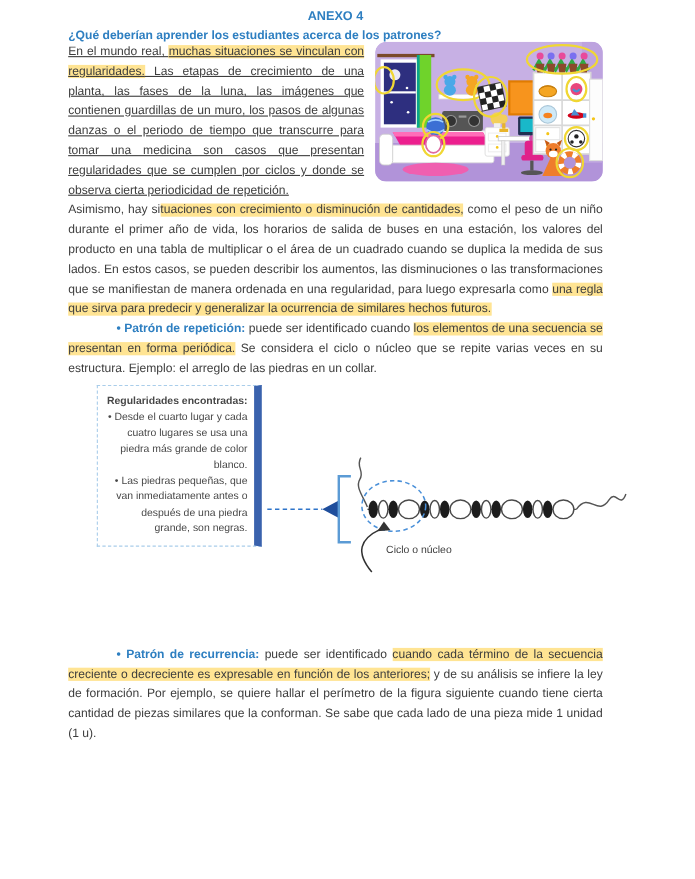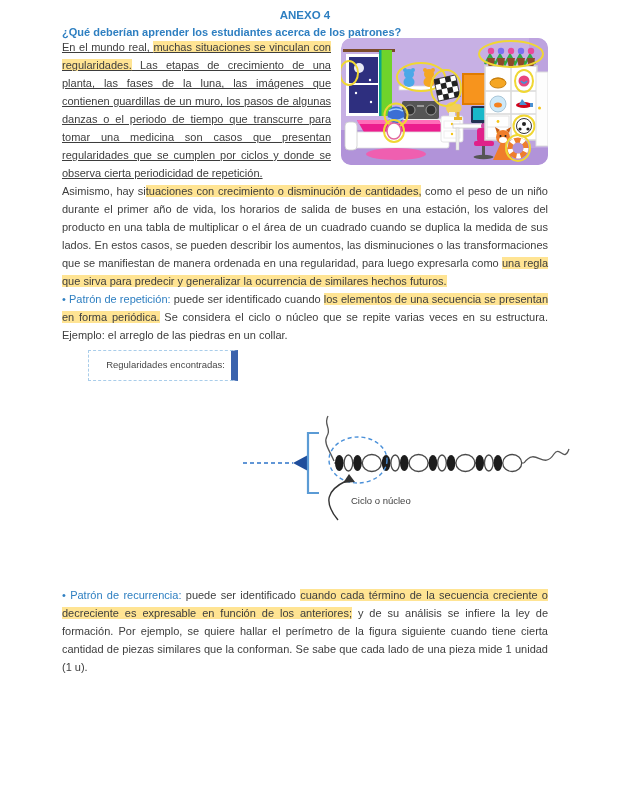--- a/index.html
+++ b/index.html
@@ -6,27 +6,27 @@
   body{width:632px;font-family:"Liberation Sans",sans-serif;color:#3d3d3d;}
   .page{width:632px;height:799px;box-sizing:border-box;padding:9px 84px 0 62px;overflow:hidden;}
   .doc-title{text-align:center;color:#2e7fc1;font-weight:bold;font-size:11.5px;}
   .question{color:#2e7fc1;font-weight:bold;font-size:11px;margin-top:5px;}
   p.bodytext{font-size:11px;line-height:18px;text-align:justify;margin:0;}
   .mt1{margin-top:12px;text-decoration:underline;}
   .mt2{margin-top:6px;clear:both;}
   .mt3{margin-top:6px;}
   .mt4{margin-top:10px;}
   .hl{background:#ffe493;}
-  .blue-label{color:#2e7fc1;font-weight:normal;}
+  .blue-label{color:#2e7fc1;font-weight:bold;margin-left:44px;}
   .room{float:right;width:207px;height:127px;margin-left:10px;margin-bottom:2px;border-radius:10px;}
   .figure{position:relative;height:236px;margin-top:6px;}
   .reg-box{position:absolute;left:26px;top:0;width:150px;box-sizing:border-box;
            border:1.5px dashed #a9cdea;border-right:7px solid #3a62ad;
            padding:7px 6px 7px 8px;text-align:right;font-size:9.5px;line-height:14.5px;color:#474747;}
-  .reg-title{font-weight:normal;}
+  .reg-title{font-weight:bold;}
   .neck-svg{position:absolute;left:0;top:0;width:508px;height:236px;}
   .cycle-caption{position:absolute;left:289px;top:145px;font-size:9.5px;font-weight:normal;color:#404040;}
   .mt5{margin-top:16px;}
 </style>
 </head>
 <body>
 
 <div class="page">
 
   <div class="doc-title">ANEXO 4</div>
@@ -242,19 +242,21 @@
           <ellipse cx="450.2000000000003" cy="113" rx="9.5" ry="8.5" fill="#ffffff" stroke="#4a4a4a" stroke-width="1.3"></ellipse>
         </g>
 
       <ellipse cx="296" cy="110" rx="29" ry="23" fill="none" stroke="#4a90d9" stroke-width="1.4" stroke-dasharray="4 3"></ellipse>
 
       <path d="M276,170 C261,152 265,140 284,131" fill="none" stroke="#333" stroke-width="1.4"></path>
       <polygon points="287,124 293,132 281,133" fill="#333"></polygon>
     </svg>
     <div class="reg-box">
       <div class="reg-title">Regularidades encontradas:</div>
+      <div>• Desde el cuarto lugar y cada cuatro lugares se usa una piedra más grande de color blanco.</div>
+      <div>• Las piedras pequeñas, que van inmediatamente antes o después de una piedra grande, son negras.</div>
     </div>
     <div class="cycle-caption">Ciclo o núcleo</div>
   </div>
 
   <p class="bodytext mt5"><span class="blue-label">• Patrón de recurrencia:</span><span> puede ser identificado </span><span class="hl">cuando cada término de la secuencia creciente o decreciente es expresable en función de los anteriores;</span><span> y de su análisis se infiere la ley de formación. Por ejemplo, se quiere hallar el perímetro de la figura siguiente cuando tiene cierta cantidad de piezas similares que la conforman. Se sabe que cada lado de una pieza mide 1 unidad (1 u).</span></p>
 
 </div>
 
 </body></html>

